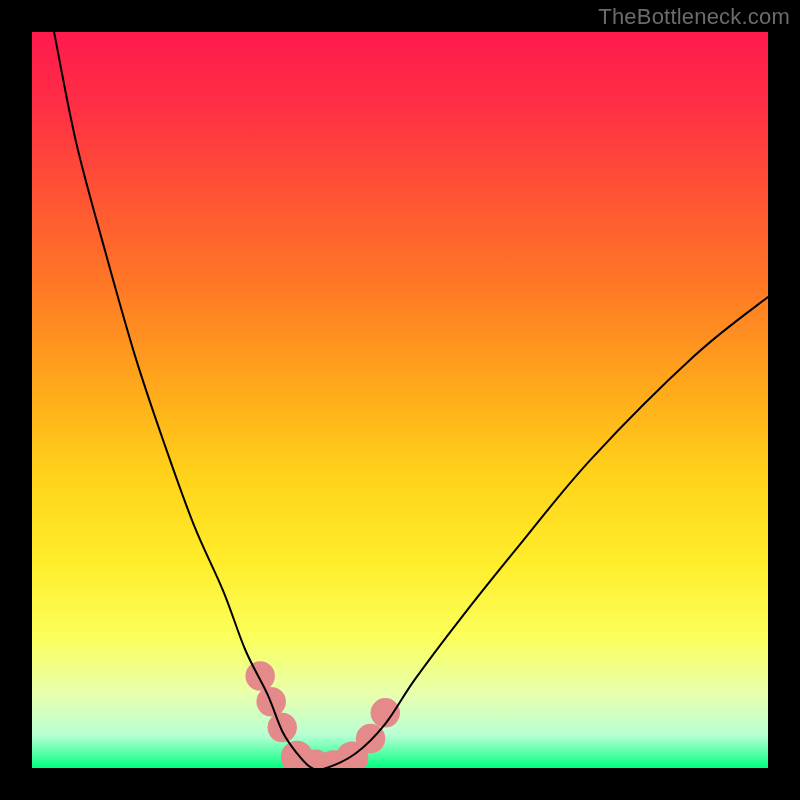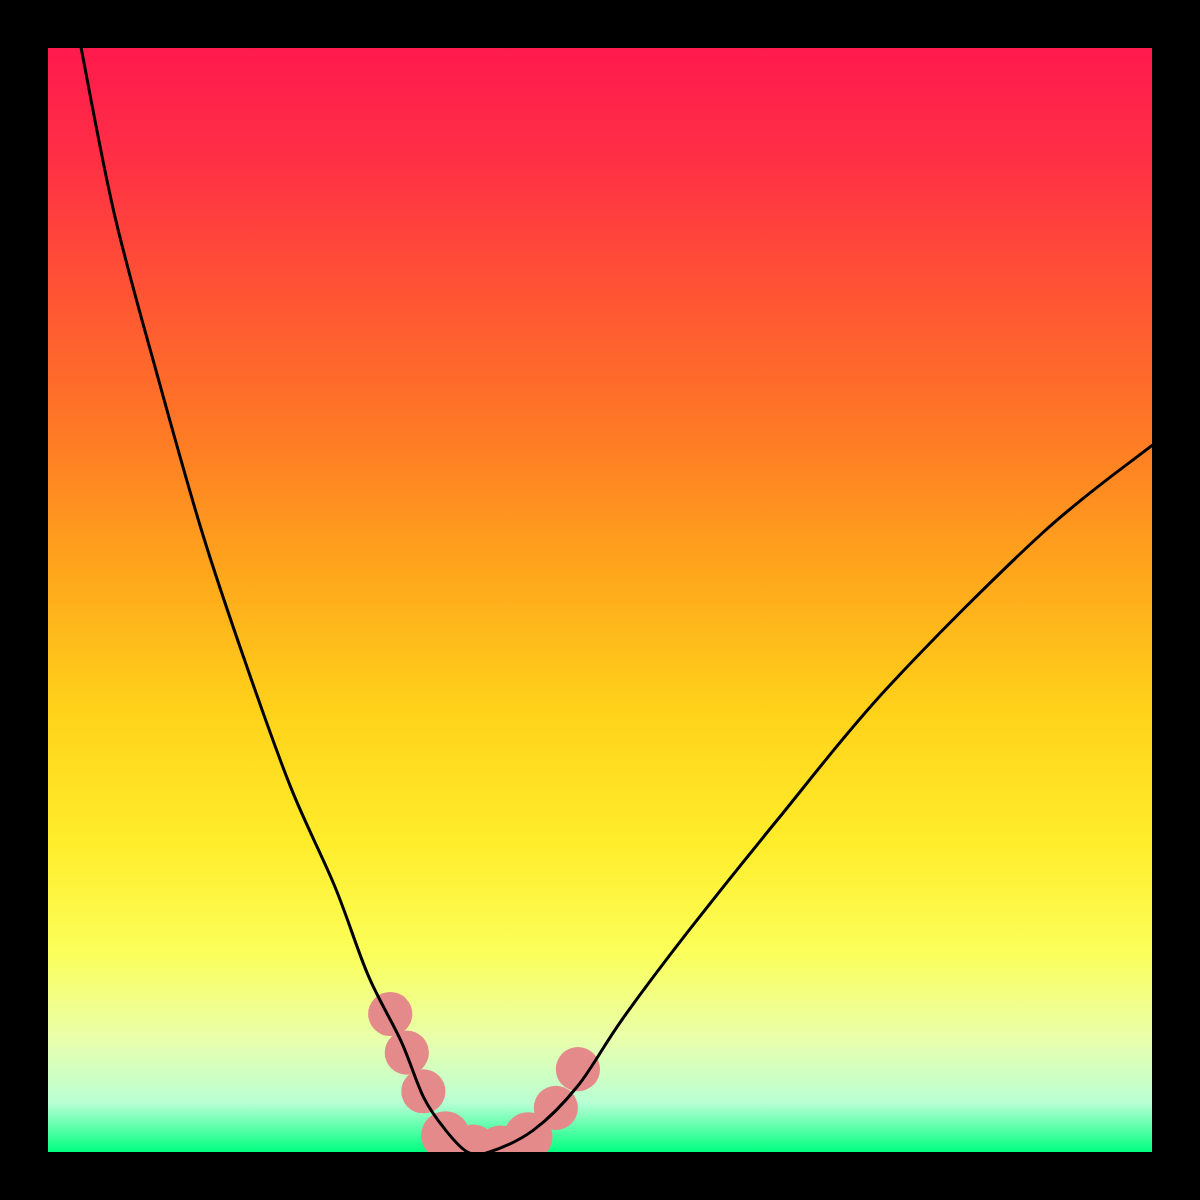--- a/index.html
+++ b/index.html
@@ -38,20 +38,21 @@
   }
   svg {
     display: block;
   }
 </style>
 </head>
 <body>
 
 <div class="frame">
 
+  <div class="watermark">TheBottleneck.com</div>
 
   <div class="plot">
     <svg id="chart-svg" width="736" height="736" viewBox="0 0 736 736">
       <defs>
         <linearGradient id="bg-grad" x1="0" y1="0" x2="0" y2="1">
             <stop offset="0.00%" stop-color="#ff1a4d"></stop>
             <stop offset="10.00%" stop-color="#ff2f45"></stop>
             <stop offset="22.00%" stop-color="#ff5334"></stop>
             <stop offset="35.00%" stop-color="#ff7a25"></stop>
             <stop offset="48.00%" stop-color="#ffa81b"></stop>

